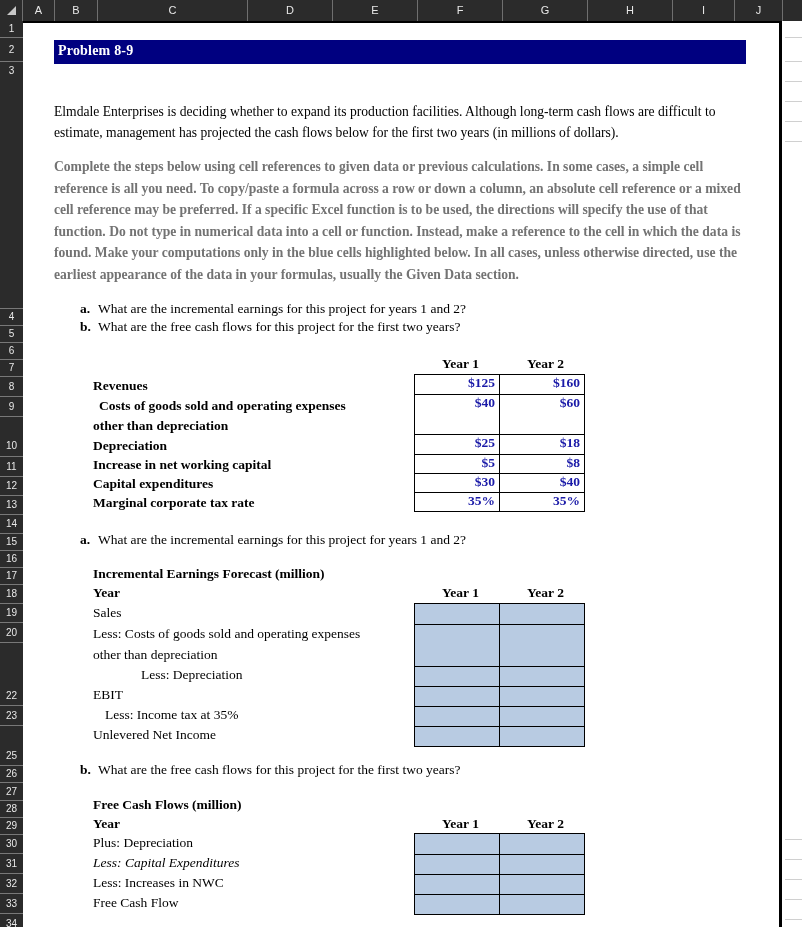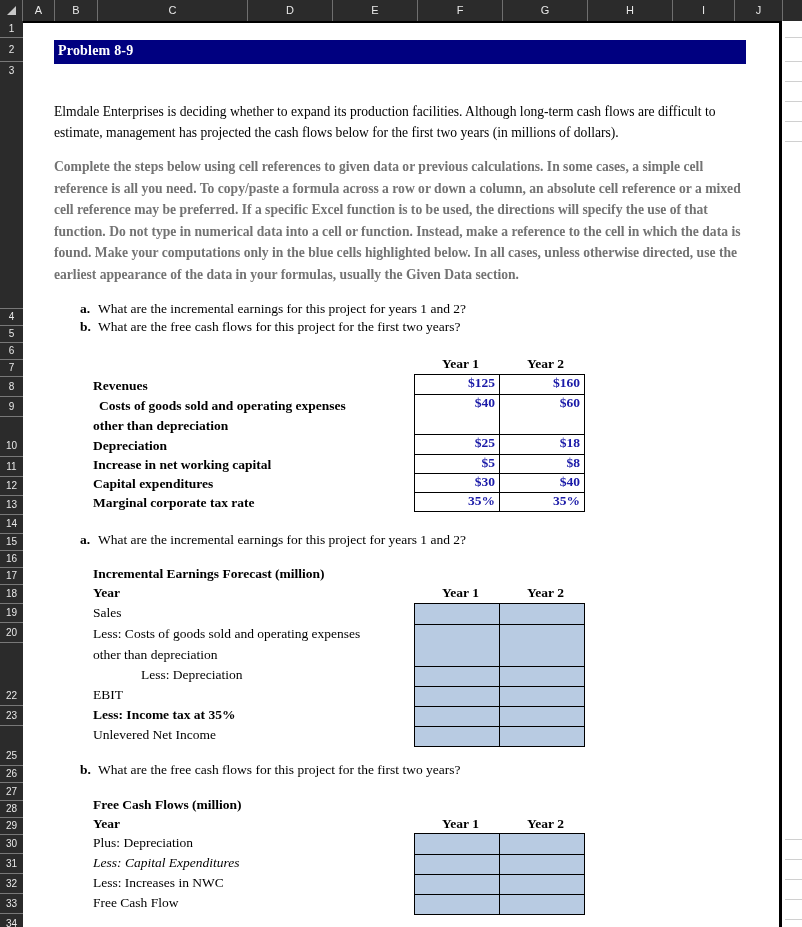--- a/index.html
+++ b/index.html
@@ -331,21 +331,21 @@
     <div class="abs lbl b" style="left:70px; top:543px;">Incremental Earnings Forecast (million)</div>
     <div class="abs lbl b" style="left:70px; top:562px;">Year</div>
     <div class="abs yhdr" style="left:395px; top:562px; width:85px;">Year 1</div>
     <div class="abs yhdr" style="left:480px; top:562px; width:85px;">Year 2</div>
 
     <div class="abs lbl" style="left:70px; top:582px;">Sales</div>
     <div class="abs lbl" style="left:70px; top:603px;">Less: Costs of goods sold and operating expenses</div>
     <div class="abs lbl" style="left:70px; top:624px;">other than depreciation</div>
     <div class="abs lbl" style="left:70px; top:644px;margin-left:48px;">Less: Depreciation</div>
     <div class="abs lbl" style="left:70px; top:664px;">EBIT</div>
-    <div class="abs lbl" style="left:70px; top:684px;font-weight:bold;">Less: Income tax at 35%</div>
+    <div class="abs lbl" style="left:82px; top:684px;">Less: Income tax at 35%</div>
     <div class="abs lbl" style="left:70px; top:704px;">Unlevered Net Income</div>
 
     <table class="btable" style="left:391px; top:580px;">
       <tbody>
           <tr>
         <td style="width:85px; height:21px;"></td>
         <td style="width:85px; height:21px;"></td>
       </tr>
       <tr>
         <td style="height:42px;"></td>

